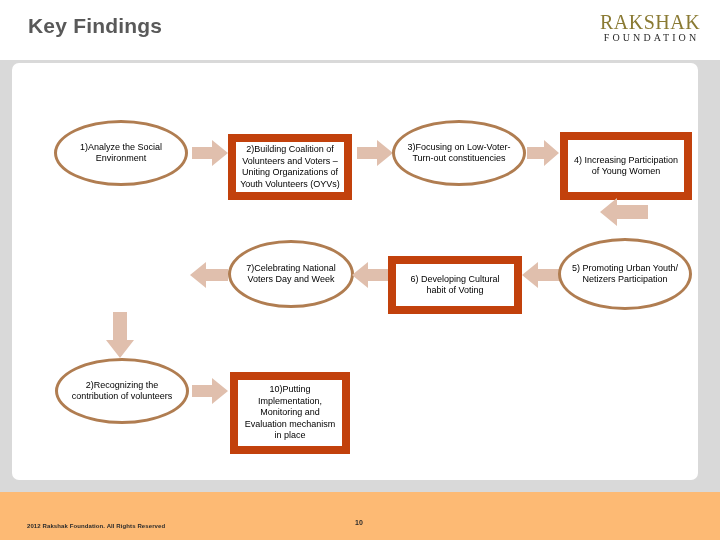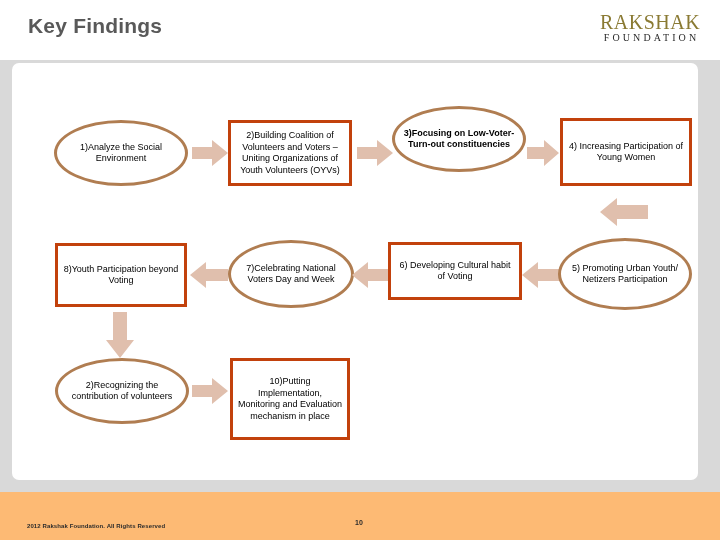--- a/index.html
+++ b/index.html
@@ -108,21 +108,22 @@
     align-items: center;
     justify-content: center;
     text-align: center;
     color: #000000;
     font-size: 9px;
     line-height: 11.5px;
     padding: 2px 4px;
     background: #ffffff;
   }
   .node.rect {
-    border: 3px solid #c2410c;
+    border: 8px solid #c2410c;
+    margin-top: 14px;
   }
   .node.oval {
     border: 3px solid #b07d51;
     border-radius: 50%;
   }
   .node .label { display: block; }
 
   
   .arrow {
     position: absolute;
@@ -180,43 +181,40 @@
     <div class="node rect" style="left:228px; top:120px; width:124px; height:66px;">
       <span class="label">2)Building Coalition of Volunteers and Voters – Uniting Organizations of Youth Volunteers (OYVs)</span>
     </div>
 
     <div class="arrow" style="left:357px; top:140px; width:36px; height:26px;">
       <svg width="36" height="26" viewBox="0 0 36 26">
         <polygon points="0,7 20,7 20,0 36,13 20,26 20,19 0,19" fill="#e0bfad"></polygon>
       </svg>
     </div>
 
-    <div class="node oval" style="left:392px; top:106px; width:134px; height:66px;font-weight:bold;">
+    <div class="node oval" style="left:392px; top:120px; width:134px; height:66px;">
       <span class="label">3)Focusing on Low-Voter-Turn-out constituencies</span>
     </div>
 
     <div class="arrow" style="left:527px; top:140px; width:32px; height:26px;">
       <svg width="32" height="26" viewBox="0 0 32 26">
         <polygon points="0,7 17,7 17,0 32,13 17,26 17,19 0,19" fill="#e0bfad"></polygon>
       </svg>
     </div>
 
     <div class="node rect" style="left:560px; top:118px; width:132px; height:68px;justify-content:center;">
       <span class="label">4) Increasing Participation of Young Women</span>
     </div>
 
     <div class="arrow" style="left:600px; top:198px; width:48px; height:28px;">
       <svg width="48" height="28" viewBox="0 0 48 28">
         <polygon points="0,14 17,0 17,7 48,7 48,21 17,21 17,28" fill="#e0bfad"></polygon>
       </svg>
     </div>
 
-    <div class="node rect" style="left:55px; top:243px; width:132px; height:64px;">
-      <span class="label">8)Youth Participation beyond Voting</span>
-    </div>
 
     <div class="arrow" style="left:190px; top:262px; width:38px; height:26px;">
       <svg width="38" height="26" viewBox="0 0 38 26">
         <polygon points="0,13 16,0 16,7 38,7 38,19 16,19 16,26" fill="#e0bfad"></polygon>
       </svg>
     </div>
 
     <div class="node oval" style="left:228px; top:240px; width:126px; height:68px;">
       <span class="label">7)Celebrating National  Voters Day and Week</span>
     </div>

